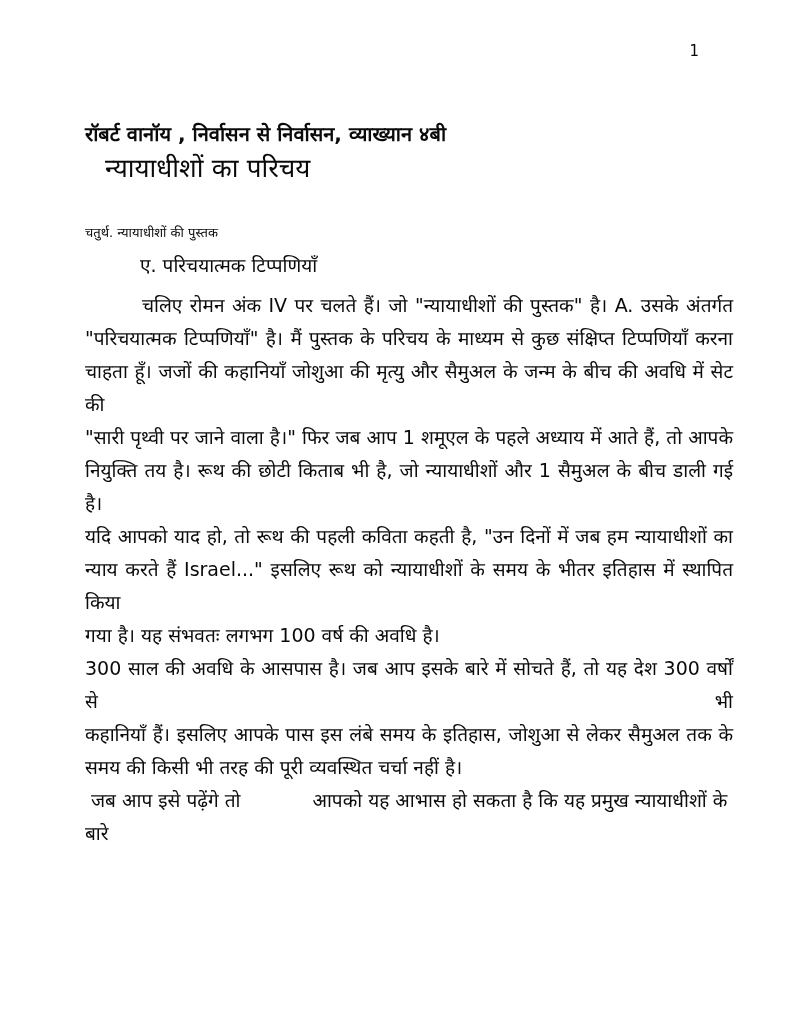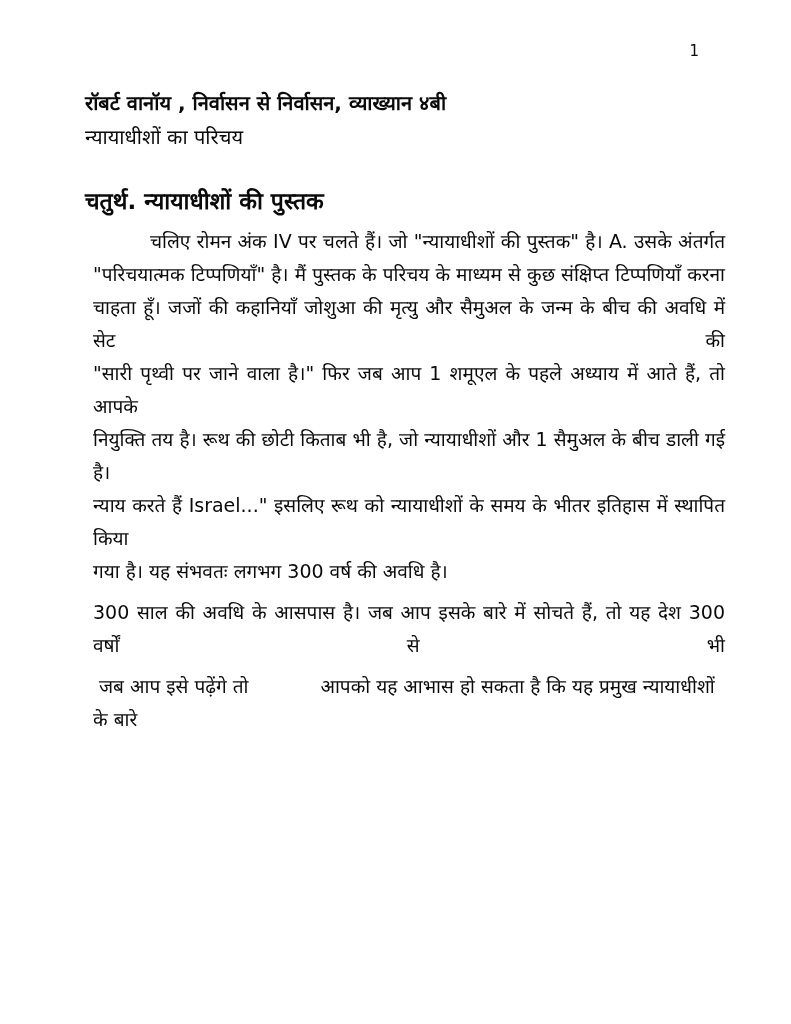--- a/index.html
+++ b/index.html
@@ -24,40 +24,41 @@
     position: absolute;
     left: 85px;
     top: 86px;
     width: 648px;
   }
   .doc-title {
     font-weight: bold;
     font-size: 20px;
     line-height: 34px;
     white-space: nowrap;
+    margin-top: 31px;
   }
   .doc-subtitle {
-    font-size: 20px;
+    font-size: 26px;
     line-height: 34px;
     white-space: nowrap;
+    margin-left: 20px;
   }
   .outline-gap { height: 31px; }
   .outline-heading {
-    font-size: 23px;
+    font-size: 13px;
     line-height: 33px;
     white-space: nowrap;
-    font-weight: bold;
   }
   .outline-subheading {
     font-size: 19px;
     line-height: 33px;
     padding-left: 55px;
     white-space: nowrap;
   }
-  .paragraph { margin: 8px; }
+  .paragraph { margin: 0; }
   .paragraph.first { margin-top: 7px; }
   .line {
     font-size: 19px;
     line-height: 33px;
   }
   .justify {
     text-align: justify;
     text-align-last: justify;
   }
   .last-line {
@@ -79,33 +80,37 @@
   <div class="page-number">1</div>
 
   <div class="content">
 
     <div class="doc-title">रॉबर्ट वानॉय , निर्वासन से निर्वासन, व्याख्यान ४बी</div>
     <div class="doc-subtitle">न्यायाधीशों का परिचय</div>
 
     <div class="outline-gap"></div>
 
     <div class="outline-heading">चतुर्थ. न्यायाधीशों की पुस्तक</div>
+    <div class="outline-subheading">ए. परिचयात्मक टिप्पणियाँ</div>
 
     <div class="paragraph first">
       <div class="line justify indent">चलिए रोमन अंक IV पर चलते हैं। जो "न्यायाधीशों की पुस्तक" है। A. उसके अंतर्गत</div>
       <div class="line justify">"परिचयात्मक टिप्पणियाँ" है। मैं पुस्तक के परिचय के माध्यम से कुछ संक्षिप्त टिप्पणियाँ करना</div>
       <div class="line justify">चाहता हूँ। जजों की कहानियाँ जोशुआ की मृत्यु और सैमुअल के जन्म के बीच की अवधि में सेट की</div>
       <div class="line justify">"सारी पृथ्वी पर जाने वाला है।" फिर जब आप 1 शमूएल के पहले अध्याय में आते हैं, तो आपके</div>
       <div class="line justify">नियुक्ति तय है। रूथ की छोटी किताब भी है, जो न्यायाधीशों और 1 सैमुअल के बीच डाली गई है।</div>
+      <div class="line justify">यदि आपको याद हो, तो रूथ की पहली कविता कहती है, "उन दिनों में जब हम न्यायाधीशों का</div>
       <div class="line justify">न्याय करते हैं Israel..." इसलिए रूथ को न्यायाधीशों के समय के भीतर इतिहास में स्थापित किया</div>
-      <div class="line last-line">गया है। यह संभवतः लगभग 300 वर्ष की अवधि है।</div>
+      <div class="line last-line">गया है। यह संभवतः लगभग 100 वर्ष की अवधि है।</div>
     </div>
 
     <div class="paragraph">
       <div class="line justify">300 साल की अवधि के आसपास है। जब आप इसके बारे में सोचते हैं, तो यह देश 300 वर्षों से भी</div>
+      <div class="line justify">कहानियाँ हैं। इसलिए आपके पास इस लंबे समय के इतिहास, जोशुआ से लेकर सैमुअल तक के</div>
+      <div class="line last-line">समय की किसी भी तरह की पूरी व्यवस्थित चर्चा नहीं है।</div>
     </div>
 
     <div class="paragraph">
       <div class="line small-indent">
         <span>जब आप इसे पढ़ेंगे तो</span><span class="midgap"></span><span>आपको यह आभास हो सकता है कि यह प्रमुख न्यायाधीशों के बारे</span>
       </div>
 
     </div>
 
   </div>

